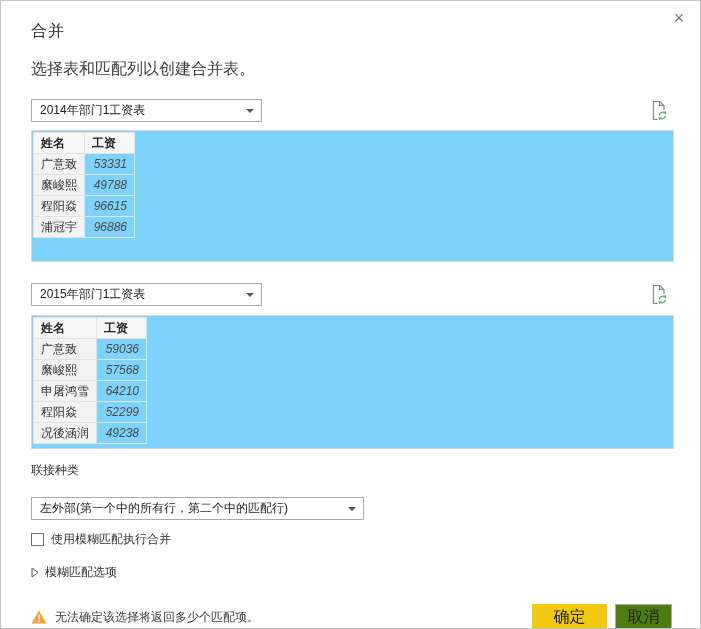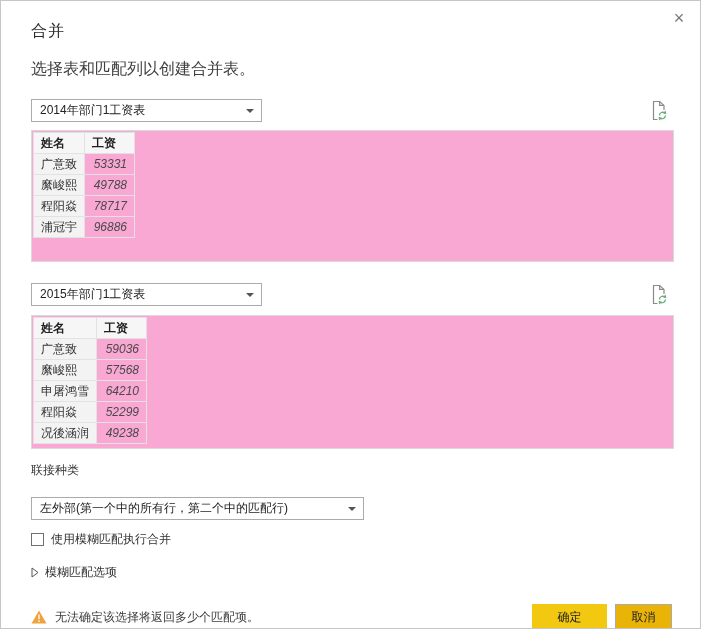--- a/index.html
+++ b/index.html
@@ -33,21 +33,21 @@
     font-size: 12px; color: #222;
     display: flex; align-items: center; justify-content: space-between;
     padding: 0 7px 0 8px; cursor: pointer;
   }
   .select-box.wide { width: 333px; }
   .caret { width: 0; height: 0; border-left: 4px solid transparent; border-right: 4px solid transparent; border-top: 4px solid #555; }
   .refresh-icon { width: 18px; height: 21px; cursor: pointer; margin-right: 4px; }
 
   .preview-box {
     margin-top: 8px; width: 643px; height: 132px;
-    border: 1px solid #d9d9d9; background: #f9a8d4; overflow: hidden;
+    border: 1px solid #d9d9d9; background: #7dd3fc; overflow: hidden;
   }
   .preview-box.second { height: 134px; margin-top: 9px; }
   table.preview { border-collapse: collapse; font-size: 12px; margin: 1px 0 0 1px; }
   table.preview th, table.preview td {
     border: 1px solid #e2e2e2; height: 21px; padding: 0 7px; white-space: nowrap;
   }
   table.preview th { font-weight: bold; color: #1f1f1f; text-align: left; background: #f6f6f6; min-width: 48px; cursor: pointer; }
   th.hdr-name-1 { background: #ededed; }
   th.hdr-name-2 { background: #d4d4d4; }
   td.c-name { background: #f3f3f3; color: #333; }
@@ -62,25 +62,25 @@
 
   .expander-row { display: flex; align-items: center; margin-top: 16px; cursor: pointer; }
   .expander-tri { margin-right: 6px; display: inline-block; }
   .expander-label { font-size: 12px; color: #333; }
 
   .footer { display: flex; align-items: center; justify-content: space-between; margin-top: 23px; }
   .warning { display: flex; align-items: center; }
   .warning-icon { margin-right: 8px; flex: 0 0 auto; }
   .warning-text { font-size: 12px; color: #3b3b3b; }
   .buttons { display: flex; align-items: center; }
-  .btn { font-size: 12px; height: 26px; cursor: pointer; font-family: inherit; }
+  .btn { font-size: 16px; height: 26px; cursor: pointer; font-family: inherit; }
   .btn-ok {
     width: 75px; background: #F2C811; border: 1px solid #F2C811; color: #1d1d1d; margin-right: 8px;
   }
-  .btn-cancel { width: 57px; background: #eab308; border: 1px solid #ababab; color: #222; }
+  .btn-cancel { width: 57px; background: #4d7c0f; border: 1px solid #ababab; color: #222; }
 </style>
 </head>
 <body>
 
 <div class="dialog">
   <div class="close-btn">×</div>
 
   <div class="title">合并</div>
   <div class="subtitle">选择表和匹配列以创建合并表。</div>
 
@@ -111,21 +111,21 @@
           <tr>
             <td class="c-name">广意致</td>
             <td class="c-num">53331</td>
           </tr>
           <tr>
             <td class="c-name">縻峻熙</td>
             <td class="c-num">49788</td>
           </tr>
           <tr>
             <td class="c-name">程阳焱</td>
-            <td class="c-num">78717</td>
+            <td class="c-num">96615</td>
           </tr>
           <tr>
             <td class="c-name">浦冠宇</td>
             <td class="c-num">96886</td>
           </tr>
         </tbody>
     </table>
   </div>
 
   <div class="select-row" style="margin-top:21px;">

